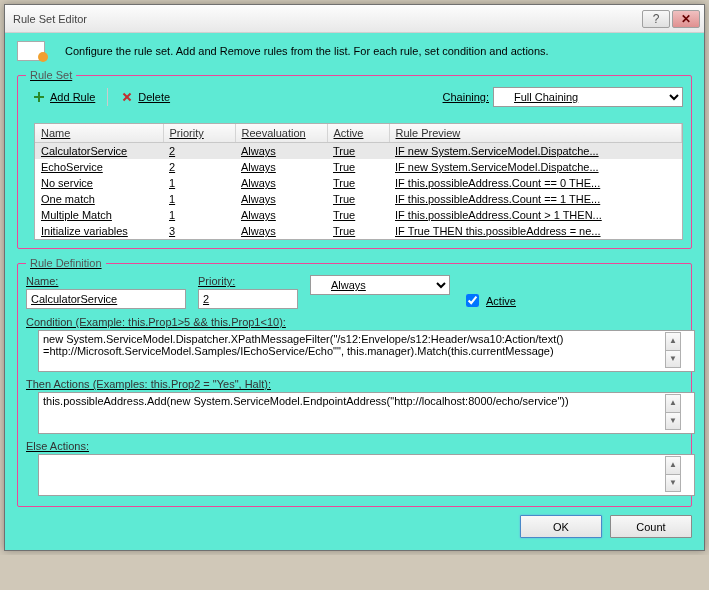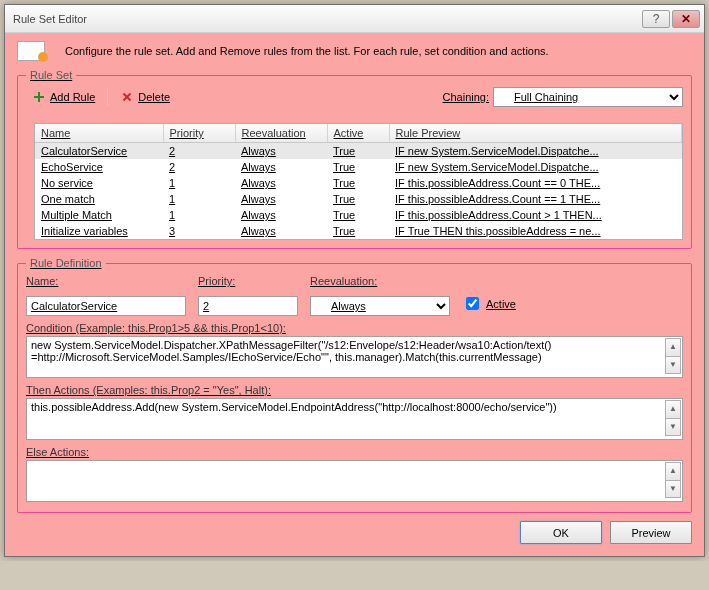--- a/index.html
+++ b/index.html
@@ -1,17 +1,17 @@
 <!DOCTYPE html>
 <html><head>
 <meta charset="utf-8">
 <style>
 * { box-sizing: border-box; font-family: "Segoe UI", Tahoma, sans-serif; font-size: 11px; }
 body { margin: 0; background: #d0c8b8; padding: 4px; }
-.window { width: 701px; background: #fca5a5; border: 1px solid #707070; box-shadow: 0 0 8px rgba(0,0,0,0.3); }
+.window { width: 701px; background: #5eead4; border: 1px solid #707070; box-shadow: 0 0 8px rgba(0,0,0,0.3); }
 .titlebar { height: 28px; background: linear-gradient(#fdfdfd,#e8e8e8); border-bottom: 1px solid #d0d0d0; display: flex; align-items: center; padding: 0 4px 0 8px; }
 .titlebar .title { flex: 1; color: #444; }
 .titlebar .tb-btn { width: 28px; height: 18px; margin-left: 2px; border: 1px solid #a0a0a0; background: linear-gradient(#f8f8f8,#e0e0e0); border-radius: 2px; display: flex; align-items: center; justify-content: center; font-family: Arial; font-size: 12px; color: #555; }
 .titlebar .tb-btn.close { background: linear-gradient(#f0c0c0,#e09090); color: #600; font-weight: bold; }
 .body { padding: 8px 12px 12px; }
 .intro { display: flex; align-items: center; gap: 20px; margin-bottom: 8px; }
 .intro .icon { width: 28px; height: 20px; background: #fff; border: 1px solid #aaa; position: relative; }
 .intro .icon:after { content:""; position:absolute; right:-4px; bottom:-2px; width:10px; height:10px; border-radius:50%; background:#f0a030; }
 fieldset { border: 1px solid #ec4899; border-radius: 2px; margin: 0 0 8px; padding: 6px 8px 8px; text-decoration: underline; }
 legend { color: #555; padding: 0 4px; }
@@ -27,27 +27,27 @@
 .icon-del:before, .icon-del:after { content:""; position:absolute; left:2px; top:6px; width:10px; height:2px; background:#c03030; }
 .icon-del:before { transform:rotate(45deg); }
 .icon-del:after { transform:rotate(-45deg); }
 select { border:1px solid #9a9a9a; background:#fff; height:20px; padding:0 16px; }
 .grid { border:1px solid #b0b0b0; background:#fff;margin-left:8px; }
 .grid table { width:100%; border-collapse:collapse; }
 .grid th { background: linear-gradient(#fbfbfb,#ececec); border-right:1px solid #d4d4d4; border-bottom:1px solid #c8c8c8; text-align:left; padding:3px 6px; font-weight:normal; color:#333; }
 .grid td { padding:2px 6px; white-space:nowrap; overflow:hidden; text-overflow:ellipsis; }
 .grid tr.sel td { background:#e8e8e8; }
 .form-row { display:flex; gap:12px; margin-bottom:6px; }
-.form-col { display:flex; flex-direction:column; gap:9px; }
+.form-col { display:flex; flex-direction:column; gap:2px; }
 .form-col label { color:#333; }
 input[type=text] { border:1px solid #a0a0a0; height:20px; padding:0 4px; background:#fff; }
 .chk { display:flex; align-items:center; gap:4px; margin-top:16px; }
 .section-label { margin:4px 0 2px; color:#333; }
 .multiline { position:relative; }
-.multiline textarea { width:100%; height:42px; border:1px solid #a0a0a0; padding:2px 20px 10px 4px; resize:none; font-family:inherit; font-size:11px; background:#fff; overflow:hidden; }
+.multiline textarea { width:100%; height:42px; border:1px solid #a0a0a0; padding:2px 20px 10px 4px; resize:none; font-family:inherit; font-size:11px; background:#fff; overflow:hidden;margin-left:12px; }
 .spin { position:absolute; right:2px; top:2px; width:16px; display:flex; flex-direction:column; }
 .spin div { height:18px; border:1px solid #b0b0b0; background:linear-gradient(#fafafa,#e6e6e6); font-size:8px; text-align:center; line-height:16px; color:#666; }
 .spin div:first-child { border-bottom:none; }
 .dlg-buttons { display:flex; justify-content:flex-end; gap:8px; margin-top:6px; }
 .dlg-buttons button { width:82px; height:23px; border:1px solid #8a8a8a; background:linear-gradient(#f8f8f8,#e4e4e4); border-radius:1px; }
 .dlg-buttons button.primary { border:1px solid #4a88c8; box-shadow:0 0 2px #6aa8e8; }
 </style>
 </head>
 <body>
 
@@ -152,21 +152,20 @@
       <div class="form-row">
         <div class="form-col" style="width:160px">
           <label>Name:</label>
           <input type="text" value="CalculatorService" style="">
         </div>
         <div class="form-col" style="width:100px">
           <label>Priority:</label>
           <input type="text" value="2" style="">
         </div>
         <div class="form-col" style="width:140px">
-          <label>Reevaluation:</label>
           <select><option>Always</option></select>
         </div>
         <div class="chk">
           <input type="checkbox" checked="" style="">
           <label>Active</label>
         </div>
       </div>
 
       <div class="section-label">Condition (Example: this.Prop1&gt;5 &amp;&amp; this.Prop1&lt;10):</div>
       <div class="multiline">
@@ -192,16 +191,16 @@
         <textarea style=""></textarea>
         <div class="spin">
             <div>▲</div>
             <div>▼</div>
           </div>
       </div>
     </fieldset>
 
     <div class="dlg-buttons">
       <button class="primary">OK</button>
-      <button>Preview</button>
+      <button>Count</button>
     </div>
   </div>
 </div>
 
 </body></html>

